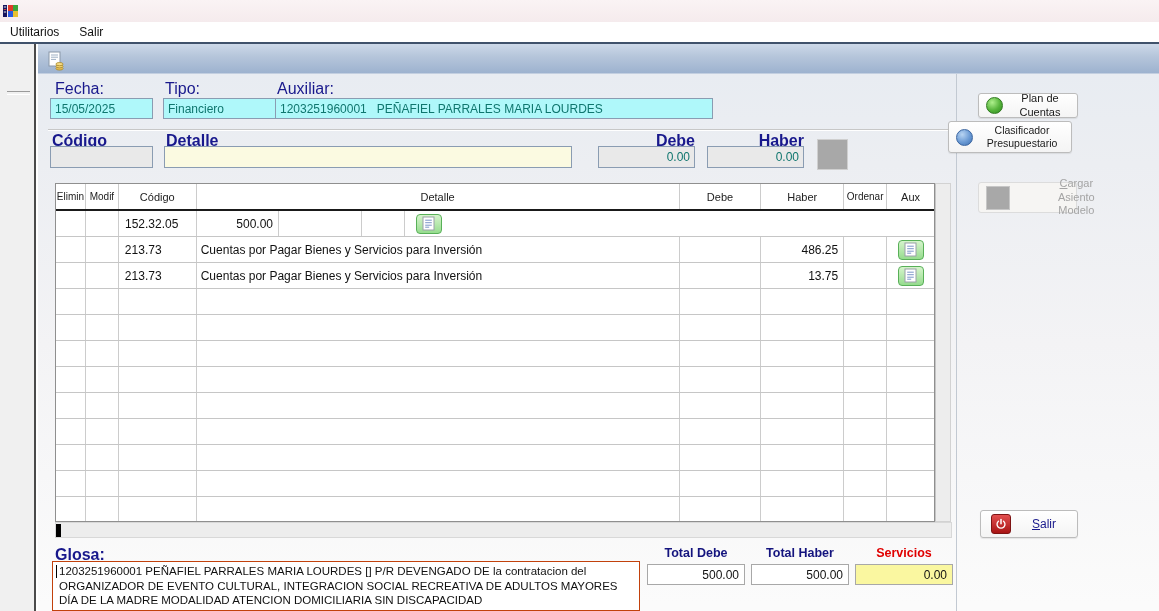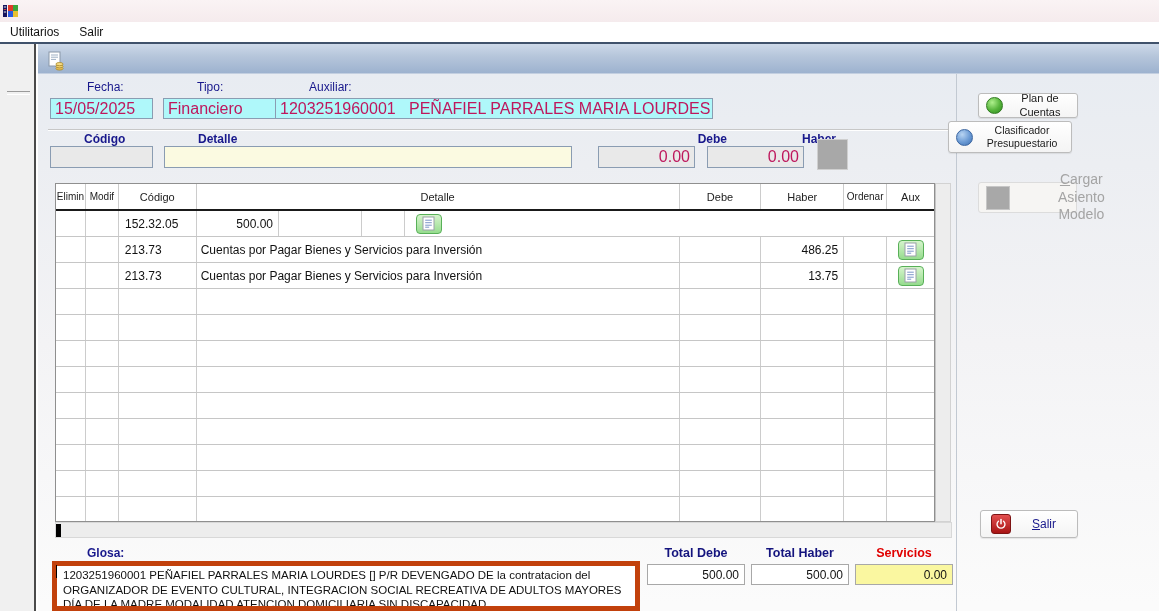--- a/index.html
+++ b/index.html
@@ -16,23 +16,23 @@
   
   .left-strip{left:0;top:44px;width:36px;height:567px;background:#f0f0f0;border-right:2px solid #4a4a4a;}
   .left-grip{left:7px;top:47px;width:23px;height:4px;border-top:1px solid #9a9a9a;border-bottom:1px solid #ffffff;}
   .main{left:38px;top:44px;width:1121px;height:567px;
         background:linear-gradient(180deg,#cdd9e9 0px,#b6c6db 12px,#9db2cf 29px,#e8ecf2 30px,#eceef2 120px,#f3f3f5 300px,#fbfbfb 560px);}
   .panel-divider{left:956px;top:74px;width:1px;height:537px;background:#c2c9d2;}
 
   .toolbar-icon{left:46px;top:51px;width:20px;height:20px;}
 
   
-  .lbl{font-size:12px;color:#18188c;white-space:pre;margin-left:32px;}
+  .lbl{font-size:16px;color:#18188c;white-space:pre;}
   .lbl.b{font-weight:bold;}
-  .field{border:1px solid #8a9cb2;font-size:16px;color:#be185d;display:flex;align-items:center;padding:0 4px;white-space:pre;overflow:hidden;}
+  .field{border:1px solid #8a9cb2;font-size:12px;color:#0f766e;display:flex;align-items:center;padding:0 4px;white-space:pre;overflow:hidden;}
   .cyan{background:#aff8fa;}
   .grayfld{background:#e9e9e9;}
   .yellowfld{background:#fbfae1;}
   .num{justify-content:flex-end;}
   .sep-line{height:2px;border-top:1px solid #c7c7c7;border-bottom:1px solid #ffffff;}
   .gray-square-btn{background:#a8a8a8;border:1px solid #cfcfcf;}
 
   
   .grid{left:55px;top:183px;width:880px;height:339px;background:#ffffff;border:1px solid #8f8f8f;overflow:hidden;}
   .grow{display:flex;height:25px;border-bottom:1px solid #c6c6c6;background:#fff;}
@@ -57,21 +57,21 @@
   .sphere.green{background:radial-gradient(circle at 35% 30%,#aef08c,#55b33a 55%,#2f8a20);border:1px solid #2f7a1f;}
   .sphere.blue{background:radial-gradient(circle at 35% 30%,#b8d4f2,#6a9ad4 55%,#3f6fb0);border:1px solid #3a65a0;}
   .rbtn.disabled{background:#f6f5f3;border-color:#dcdcdc;color:#a4a4a4;box-shadow:none;cursor:default;}
   .gray-cube{width:22px;height:22px;background:#a8a8a8;border:1px solid #c6c6c6;margin-left:7px;flex:0 0 auto;}
   .mnemonic{display:block;}
   .mnemonic::first-letter{text-decoration:underline;}
   .salir-icon{width:18px;height:18px;border-radius:3px;background:linear-gradient(180deg,#e35050,#a81414);border:1px solid #7e1414;display:flex;align-items:center;justify-content:center;margin-left:10px;flex:0 0 auto;}
   .salir-txt{flex:1;text-align:center;font-size:12px;color:#18188c;}
 
   
-  .glosa-box{left:52px;top:561px;width:588px;height:50px;background:#fff;border:5px solid #c2410c;font-size:11.5px;line-height:14.5px;color:#111;padding:2px 3px 2px 6px;overflow:hidden;}
+  .glosa-box{left:52px;top:561px;width:588px;height:50px;background:#fff;border:1px solid #c2410c;font-size:11.5px;line-height:14.5px;color:#111;padding:2px 3px 2px 6px;overflow:hidden;}
   .glosa-caret{left:56px;top:565px;width:1px;height:13px;background:#000;}
   .tot-lbl{font-size:12.5px;font-weight:bold;color:#14147e;text-align:center;}
   .tot-lbl.red{color:#e00000;}
   .tot-box{height:21px;background:#fff;border:1px solid #a8a8a8;font-size:12px;display:flex;align-items:center;justify-content:flex-end;padding-right:5px;color:#111;}
   .tot-box.diff{background:#faf7a0;}
 </style>
 </head>
 <body>
 
 <div class="abs titlebar">
@@ -297,21 +297,21 @@
   <span class="txt">Plan de Cuentas</span>
 </div>
 
 <div class="abs rbtn" style="left:948px;top:121px;width:124px;height:32px;">
   <span class="sphere blue"></span>
   <span class="txt" style="font-size:10.5px;">Clasificador Presupuestario</span>
 </div>
 
 <div class="abs rbtn disabled" style="left:978px;top:182px;width:99px;height:31px;">
   <span class="gray-cube"></span>
-  <span class="txt" style="font-size:14px;margin-left:48px;">
+  <span class="txt" style="font-size:11px;margin-left:48px;">
     <span class="mnemonic">Cargar Asiento</span>
     <span>Modelo</span>
   </span>
 </div>
 
 <div class="abs rbtn" style="left:980px;top:510px;width:98px;height:28px;">
   <span class="salir-icon">
     <svg width="12" height="12" viewBox="0 0 16 16">
       <path d="M8 2v5.5" stroke="#ffffff" stroke-width="2" fill="none" stroke-linecap="round"></path>
       <path d="M4.6 4.2a5.3 5.3 0 1 0 6.8 0" stroke="#ffffff" stroke-width="1.8" fill="none" stroke-linecap="round"></path>

